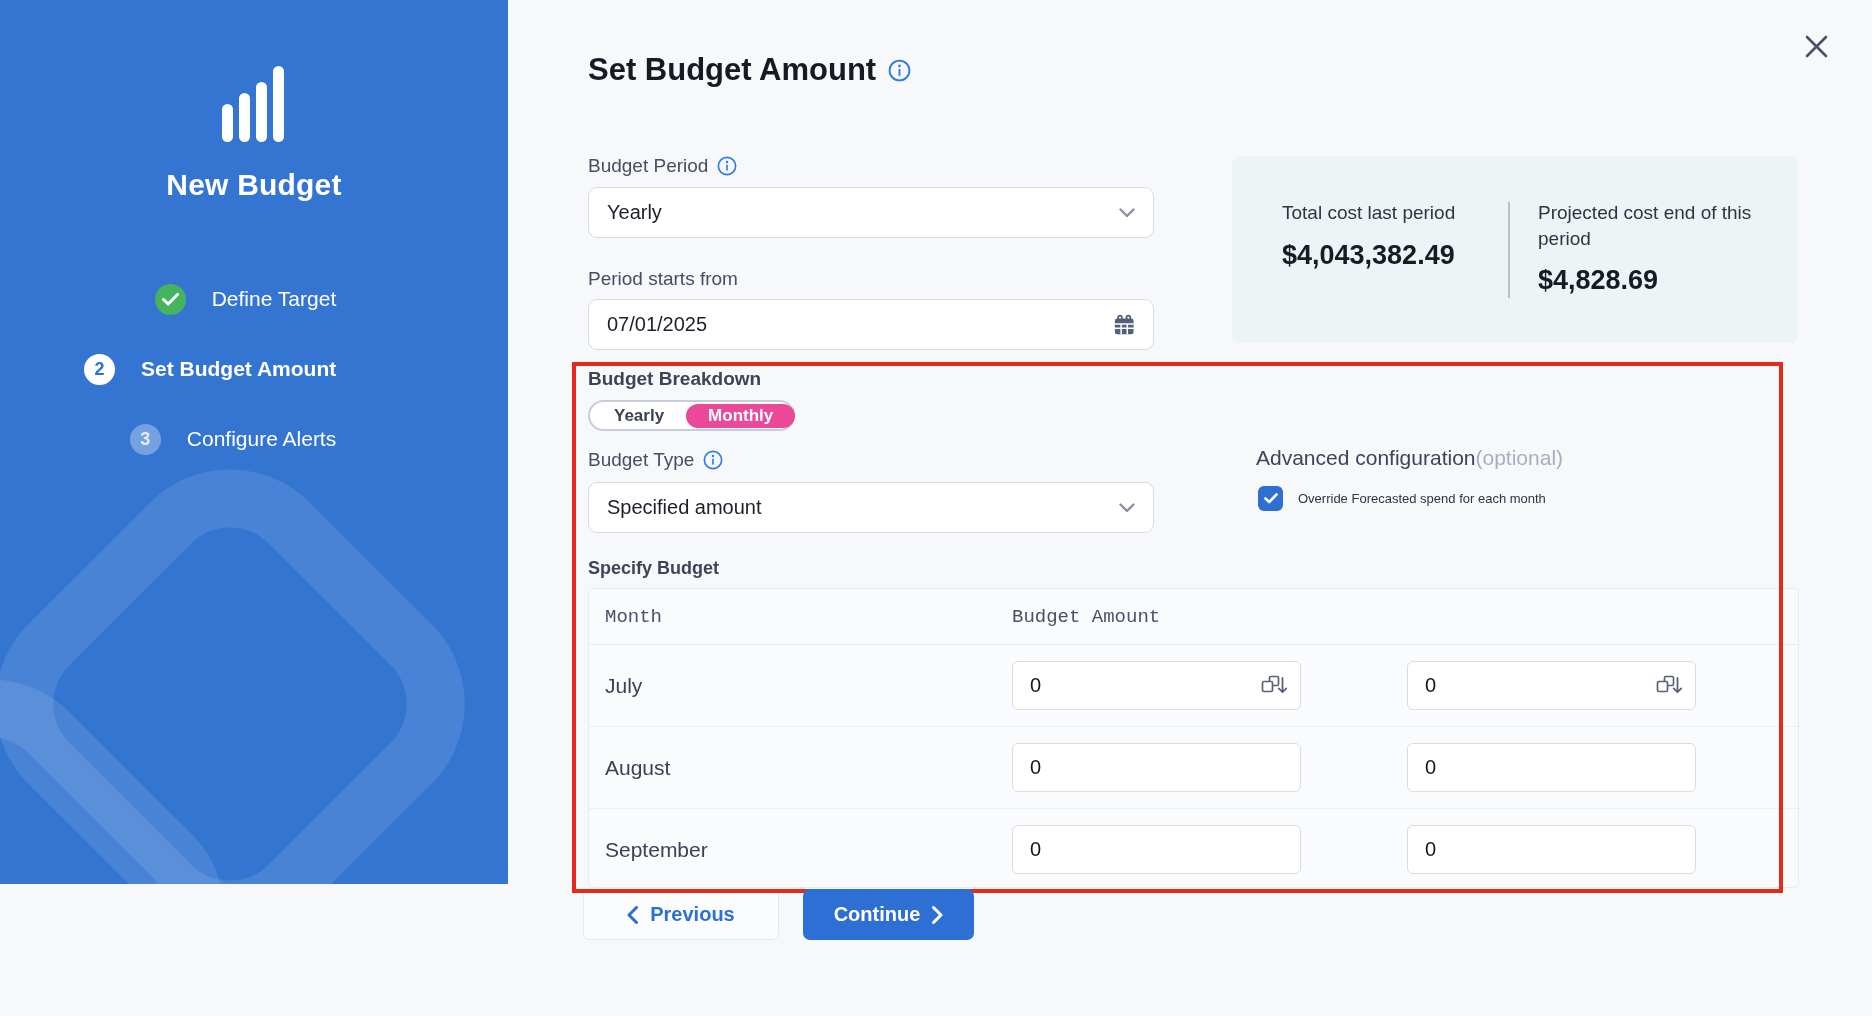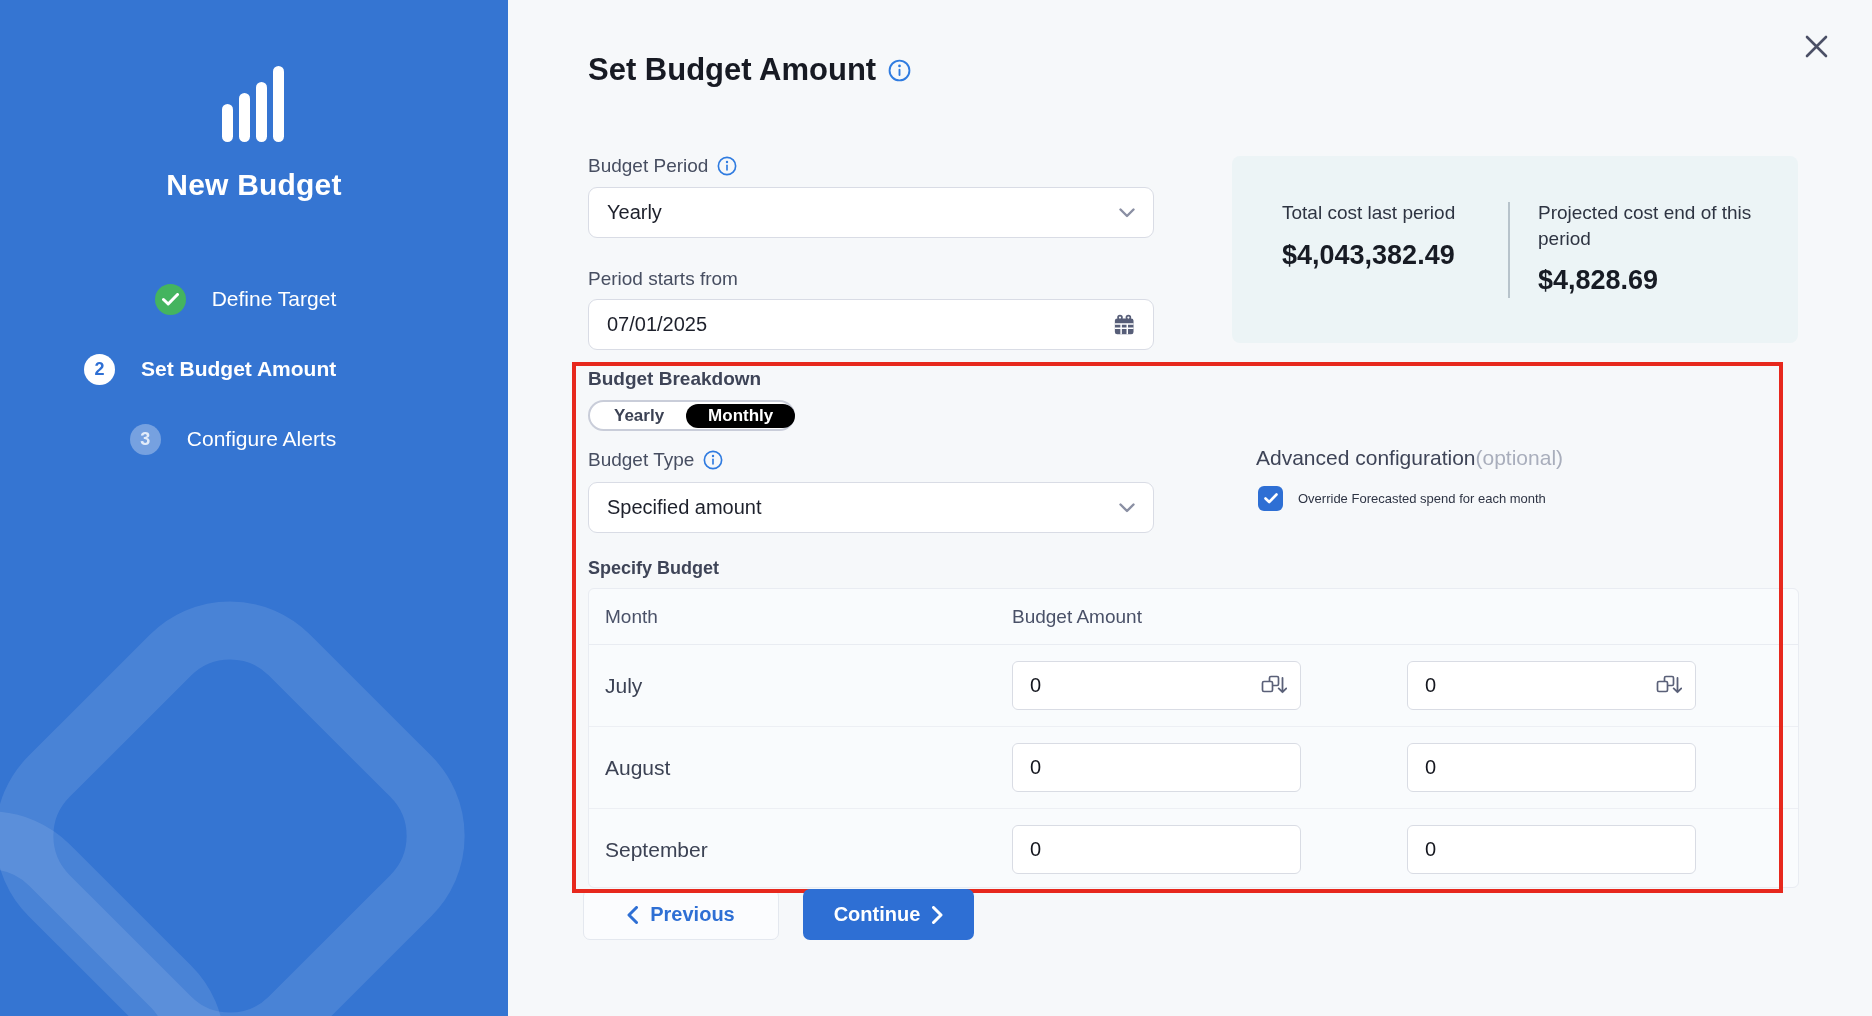--- a/index.html
+++ b/index.html
@@ -1,20 +1,20 @@
 <!DOCTYPE html>
 <html><head>
 <meta charset="utf-8">
 <style>
   * { margin:0; padding:0; box-sizing:border-box; }
   html,body { width:1872px; height:1016px; overflow:hidden;
     font-family:"Liberation Sans", sans-serif; background:#f6f8fa; }
 
   
-  .sidebar { position:absolute; left:0; top:0; width:508px; height:1016px;
+  .sidebar { position:absolute; left:0; top:0; width:508px; height:884px;
     background:#3575d2; overflow:hidden; }
   .watermark { position:absolute; left:-60px; bottom:-120px; pointer-events:none; }
   .logo { position:absolute; left:0; top:66px; width:508px; text-align:center; }
   .sidebar-title { position:absolute; left:0; top:168px; width:508px; text-align:center;
     color:#ffffff; font-size:30px; font-weight:700; letter-spacing:.2px; }
   .steps { position:absolute; left:84px; top:280px; }
   .step { display:flex; align-items:center; height:38px; margin-bottom:32px; cursor:default;justify-content:flex-end; }
   .step-badge { width:31px; height:31px; border-radius:50%; flex:0 0 31px;
     display:flex; align-items:center; justify-content:center; margin-right:26px;
     font-size:18px; font-weight:700; }
@@ -49,38 +49,38 @@
   .summary-div { position:absolute; left:276px; top:46px; width:2px; height:96px; background:#b7c3cb; }
 
   
   .annotation { position:absolute; left:64px; top:362px; width:1211px; height:531px;
     border:4px solid #e7281d; z-index:50; pointer-events:none; }
 
   
   .toggle { position:absolute; left:80px; top:400px; height:31px; display:inline-flex;
     align-items:center; background:#ffffff; border:2px solid #c9cdd9; border-radius:999px; }
   .toggle-seg { font-size:17px; font-weight:700; color:#3c4254; padding:0 24px; cursor:pointer; }
-  .toggle-seg.selected { background:#000000; color:#ffffff; border-radius:999px;
+  .toggle-seg.selected { background:#ec4899; color:#ffffff; border-radius:999px;
     height:24px; display:flex; align-items:center; margin:-2px; padding:0 22px; }
 
   
   .advanced-title { position:absolute; left:748px; top:446px; font-size:21px; color:#3e4457; }
   .advanced-title .opt { color:#a9aebc; }
   .checkbox-row { position:absolute; left:750px; top:486px; display:flex; align-items:center; gap:15px; cursor:pointer; }
   .checkbox { width:25px; height:25px; background:#2e6fd4; border-radius:6px;
     display:flex; align-items:center; justify-content:center; }
   .checkbox-label { font-size:13px; color:#2e3444; }
 
   .section-label { position:absolute; left:80px; top:558px; font-size:18px; font-weight:700; color:#3e4457; }
 
   
   .budget-table { position:absolute; left:80px; top:588px; width:1211px; height:300px;
     background:#f9fbfd; border:1px solid #e9ecf2; border-radius:6px; overflow:hidden; }
   .t-head { display:grid; grid-template-columns:407px 395px 1fr; height:56px;
-    align-items:center; border-bottom:1px solid #e9ecf2; }
+    align-items:center; border-bottom:1px solid #e9ecf2;font-family:Liberation Mono, monospace; }
   .t-head div { font-size:19px; color:#4a5168; padding-left:16px; }
   .t-row { display:grid; grid-template-columns:407px 395px 1fr; height:82px;
     align-items:center; border-bottom:1px solid #edeff4; }
   .t-month { font-size:21px; color:#3c4254; padding-left:16px; }
   .cell-input { position:relative; width:289px; height:49px; margin-left:16px;
     background:#ffffff; border:1px solid #d9dce4; border-radius:6px;
     display:flex; align-items:center; }
   .cell-input input { border:none; outline:none; background:transparent; width:190px;
     font-size:20px; color:#15171f; padding-left:17px; font-family:"Liberation Sans", sans-serif; }
   .copy-icon { position:absolute; right:13px; top:13px; cursor:pointer; }

